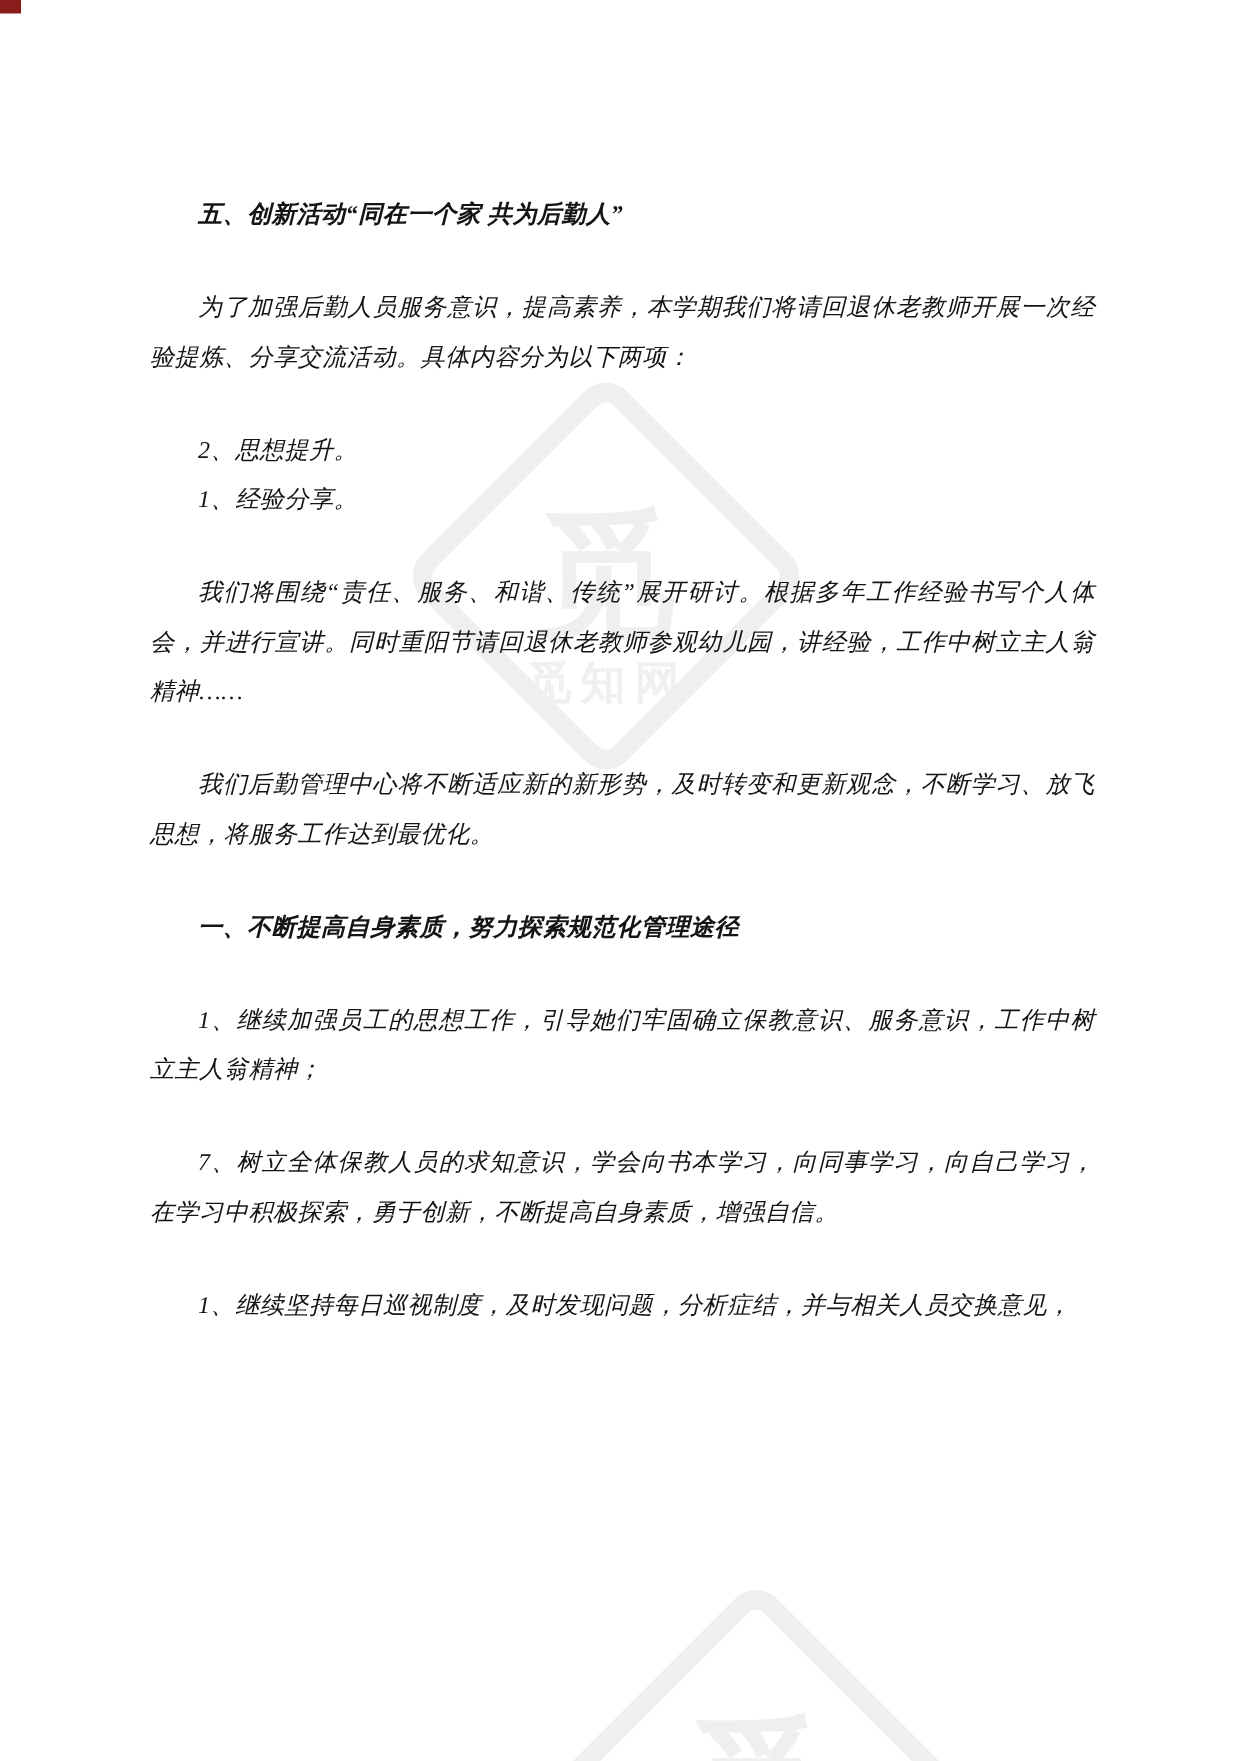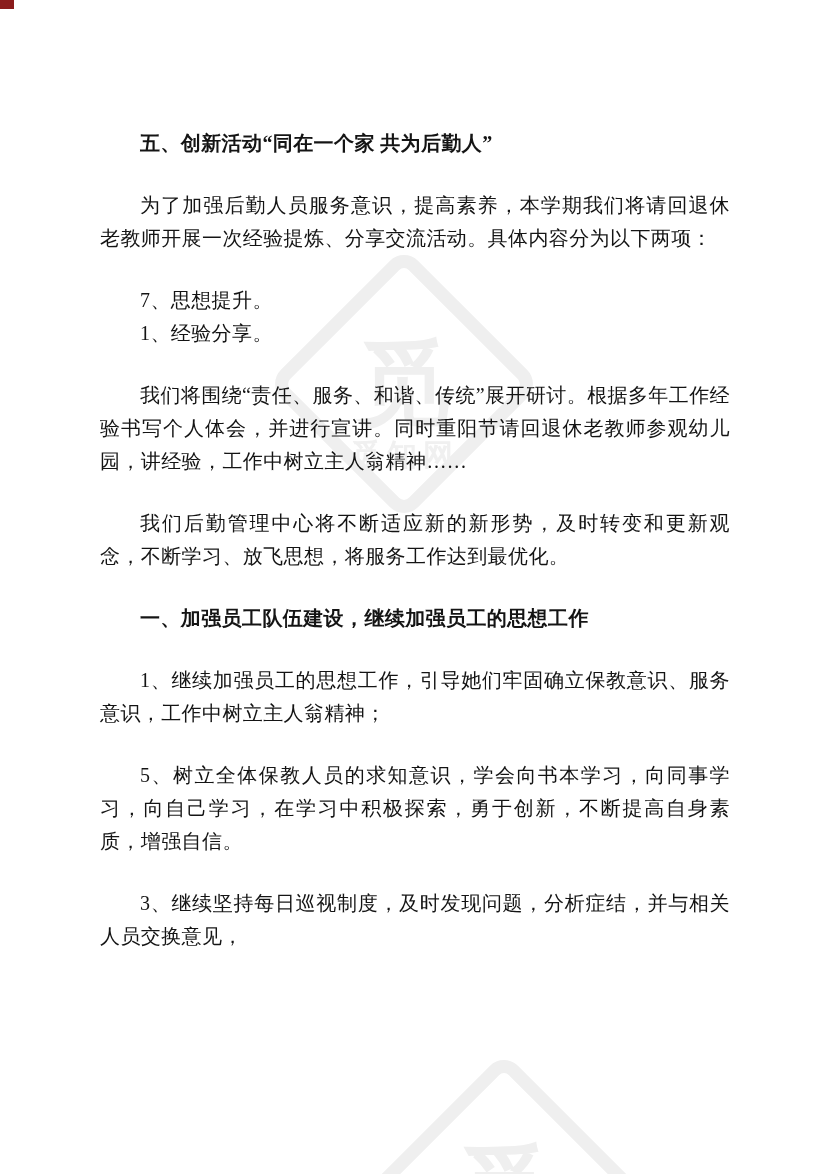--- a/index.html
+++ b/index.html
@@ -14,25 +14,26 @@
   .corner{
     position:absolute;left:0;top:0;width:14px;height:9px;
     background:#8b1c1c;z-index:2;
   }
   .content{
     position:relative;z-index:1;
     padding:98px 100px 0 100px;
   }
   .blk{
     margin:29px 0;
-    font-size:20px;
+    font-size:16px;
     line-height:33px;
     text-align:justify;
     text-indent:2em;
     letter-spacing:0.4px;
+    font-style:italic;
   }
   .h{font-weight:bold;}
   .mb0{margin-bottom:0;}
   .mt0{margin-top:0;}
 
   
   .wm{
     position:absolute;z-index:0;
     width:276px;height:276px;
     pointer-events:none;
@@ -78,30 +79,30 @@
       <span class="wm-glyph">觅</span>
     </div>
   </div>
 
   <div class="content">
 
     <p class="blk h">五、创新活动“同在一个家 共为后勤人”</p>
 
     <p class="blk">为了加强后勤人员服务意识，提高素养，本学期我们将请回退休老教师开展一次经验提炼、分享交流活动。具体内容分为以下两项：</p>
 
-    <p class="blk mb0">7、思想提升。</p>
+    <p class="blk mb0">2、思想提升。</p>
     <p class="blk mt0">1、经验分享。</p>
 
     <p class="blk">我们将围绕“责任、服务、和谐、传统”展开研讨。根据多年工作经验书写个人体会，并进行宣讲。同时重阳节请回退休老教师参观幼儿园，讲经验，工作中树立主人翁精神……</p>
 
     <p class="blk">我们后勤管理中心将不断适应新的新形势，及时转变和更新观念，不断学习、放飞思想，将服务工作达到最优化。</p>
 
 
-    <p class="blk h">一、加强员工队伍建设，继续加强员工的思想工作</p>
+    <p class="blk h">一、不断提高自身素质，努力探索规范化管理途径</p>
 
     <p class="blk">1、继续加强员工的思想工作，引导她们牢固确立保教意识、服务意识，工作中树立主人翁精神；</p>
 
-    <p class="blk">5、树立全体保教人员的求知意识，学会向书本学习，向同事学习，向自己学习，在学习中积极探索，勇于创新，不断提高自身素质，增强自信。</p>
+    <p class="blk">7、树立全体保教人员的求知意识，学会向书本学习，向同事学习，向自己学习，在学习中积极探索，勇于创新，不断提高自身素质，增强自信。</p>
 
-    <p class="blk">3、继续坚持每日巡视制度，及时发现问题，分析症结，并与相关人员交换意见，</p>
+    <p class="blk">1、继续坚持每日巡视制度，及时发现问题，分析症结，并与相关人员交换意见，</p>
 
   </div>
 </div>
 
 </body></html>

